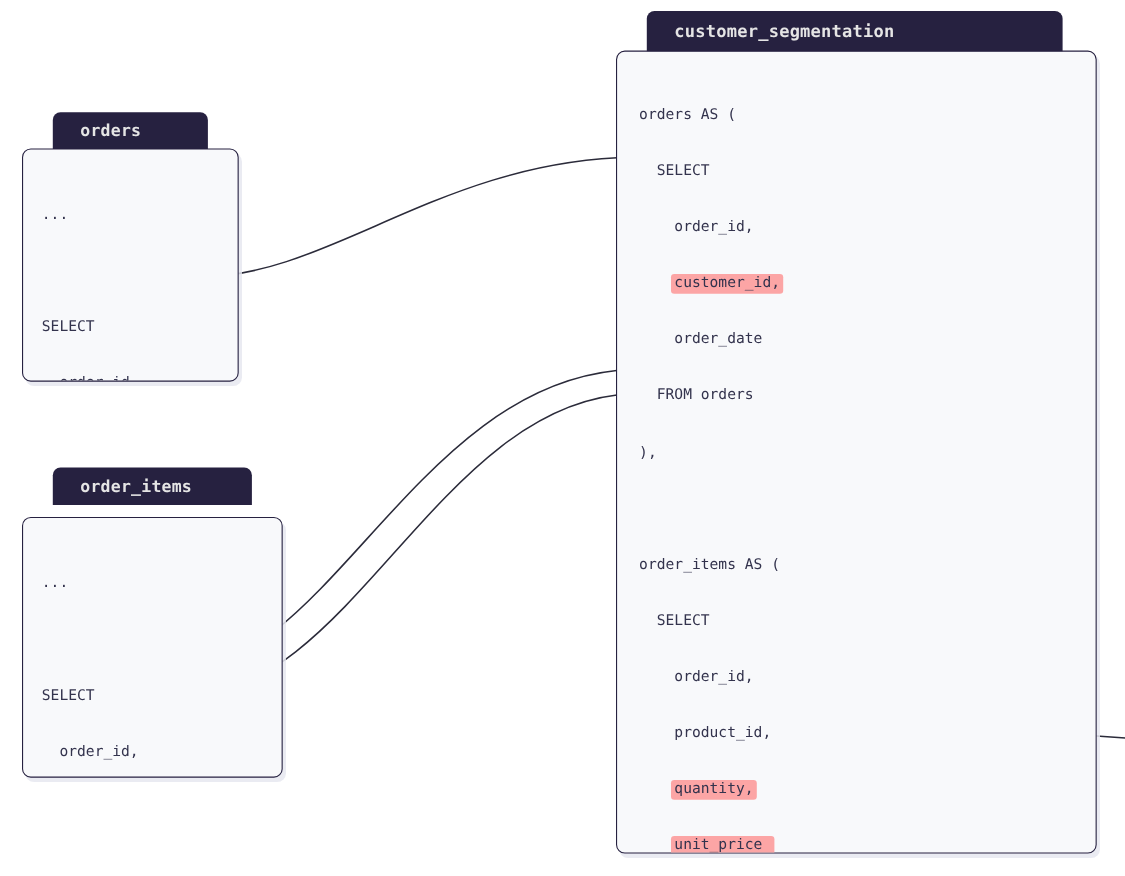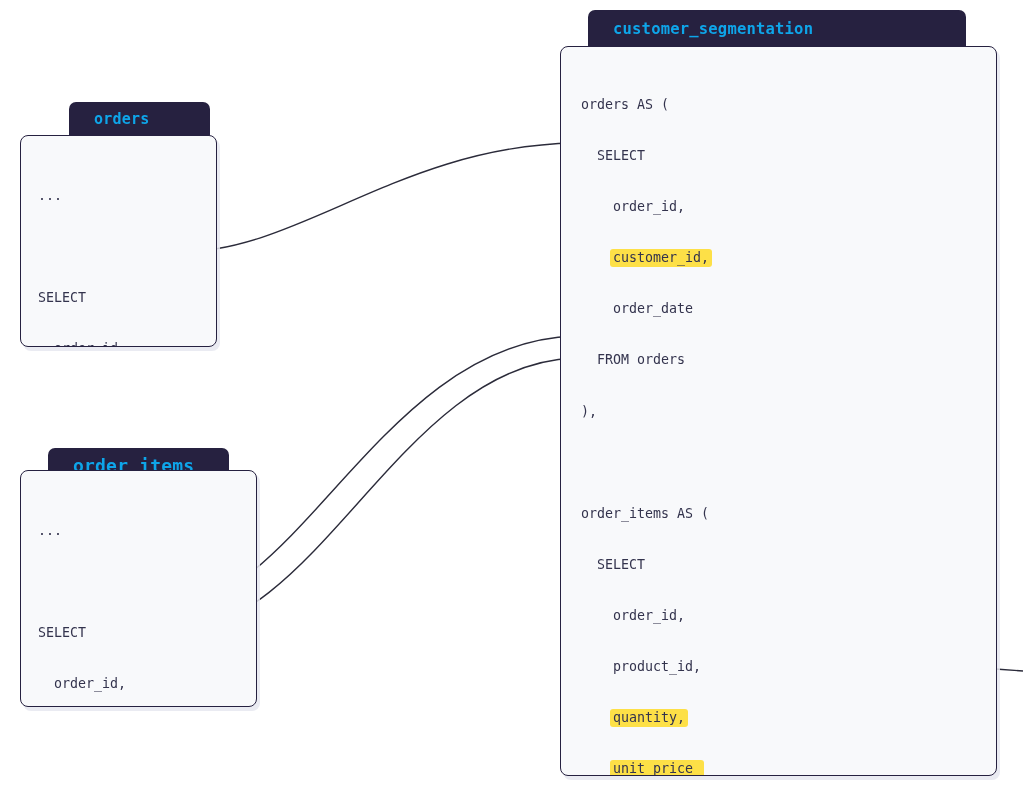--- a/index.html
+++ b/index.html
@@ -38,21 +38,21 @@
   }
 
   
   .model {
     position: absolute;
   }
   .model-tab {
     position: absolute;
     background: #262140;
     border-radius: 7px 7px 0 0;
-    color: #0ea5e9;
+    color: #e5e5e5;
     font-weight: bold;
     display: flex;
     align-items: center;
     box-sizing: border-box;
     letter-spacing: 0.2px;
   }
   .model-body {
     position: absolute;
     background: #f8f9fb;
     border: 1.3px solid #262140;
@@ -66,47 +66,46 @@
     color: #33334d;
     font-family: "DejaVu Sans Mono", "Liberation Mono", monospace;
   }
   .code .ln {
     display: block;
     height: 21px;
     line-height: 21px;
     white-space: pre;
   }
   .hl {
-    background: #fde047;
+    background: #fca5a5;
     border-radius: 3px;
     padding: 1px 3px 2px 3px;
     margin: 0 -3px;
   }
 
   
   .card-orders .model-tab {
     left: 48px; top: 102px; width: 141px; height: 34px;
     padding-left: 25px;
     font-size: 15px;
-    margin-left: 21px;
   }
   .card-orders .model-body {
     left: 20px; top: 135px; width: 197px; height: 212px;
     z-index: 10;
   }
   .card-orders .code {
     position: absolute;
     left: 17px; top: 19px;
     font-size: 13.3px;
   }
 
   .card-order-items .model-tab {
-    left: 48px; top: 448px; width: 181px; height: 34px;
+    left: 48px; top: 425px; width: 181px; height: 34px;
     padding-left: 25px;
-    font-size: 18px;
+    font-size: 15px;
   }
   .card-order-items .model-body {
     left: 20px; top: 470px; width: 237px; height: 237px;
     z-index: 10;
   }
   .card-order-items .code {
     position: absolute;
     left: 17px; top: 19px;
     font-size: 13.3px;
   }

